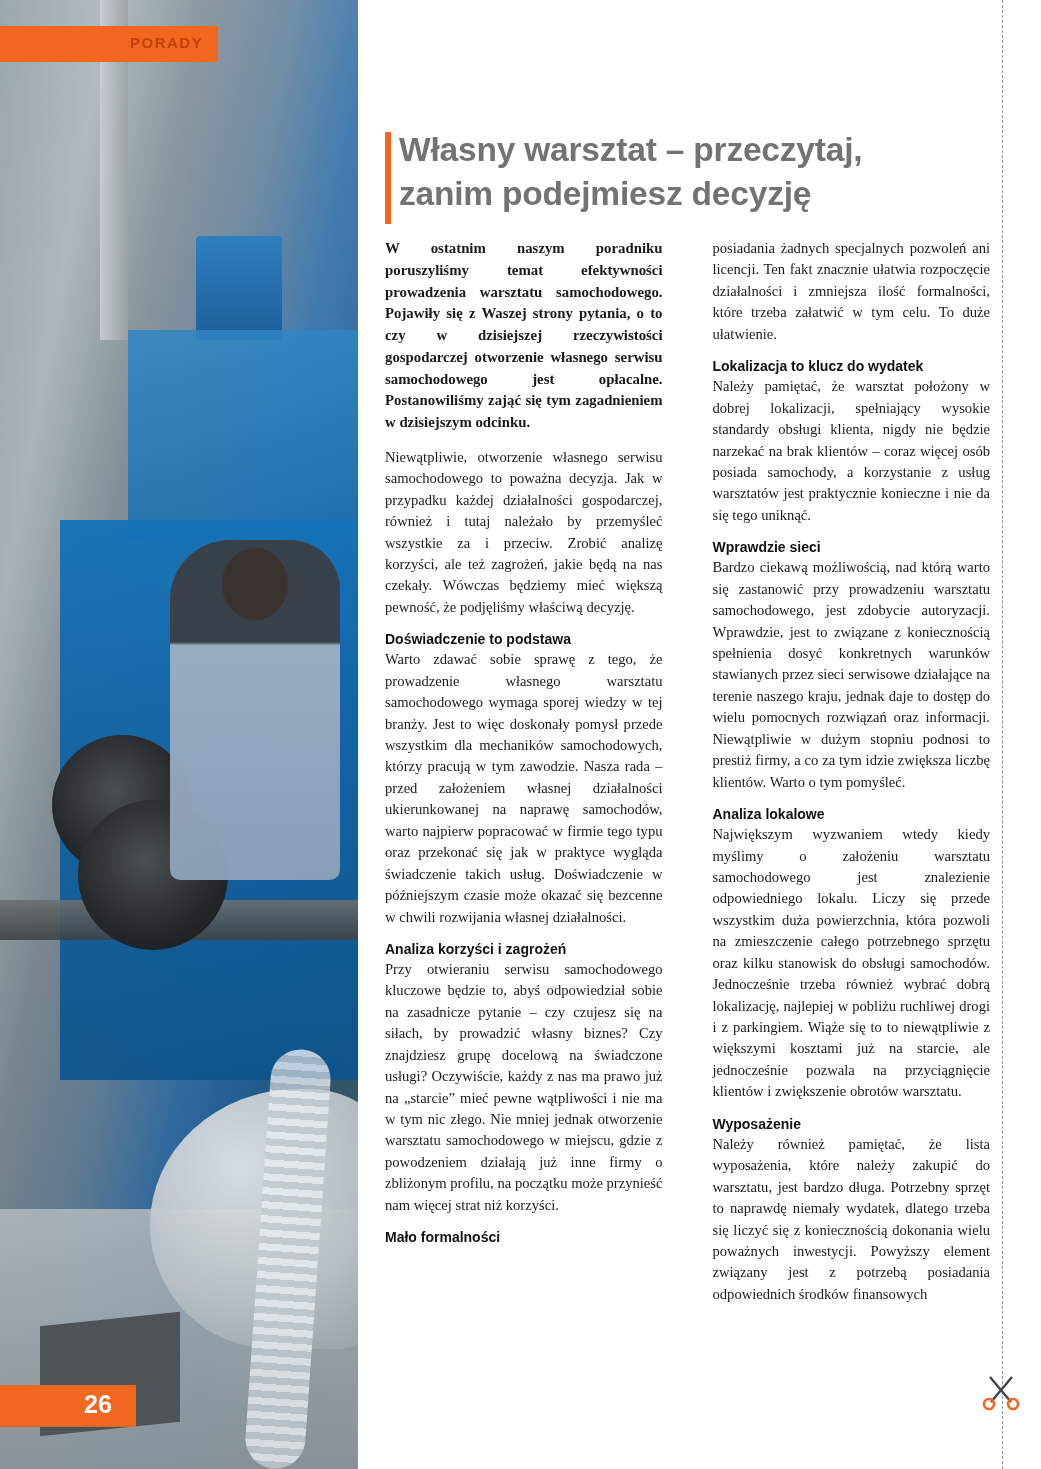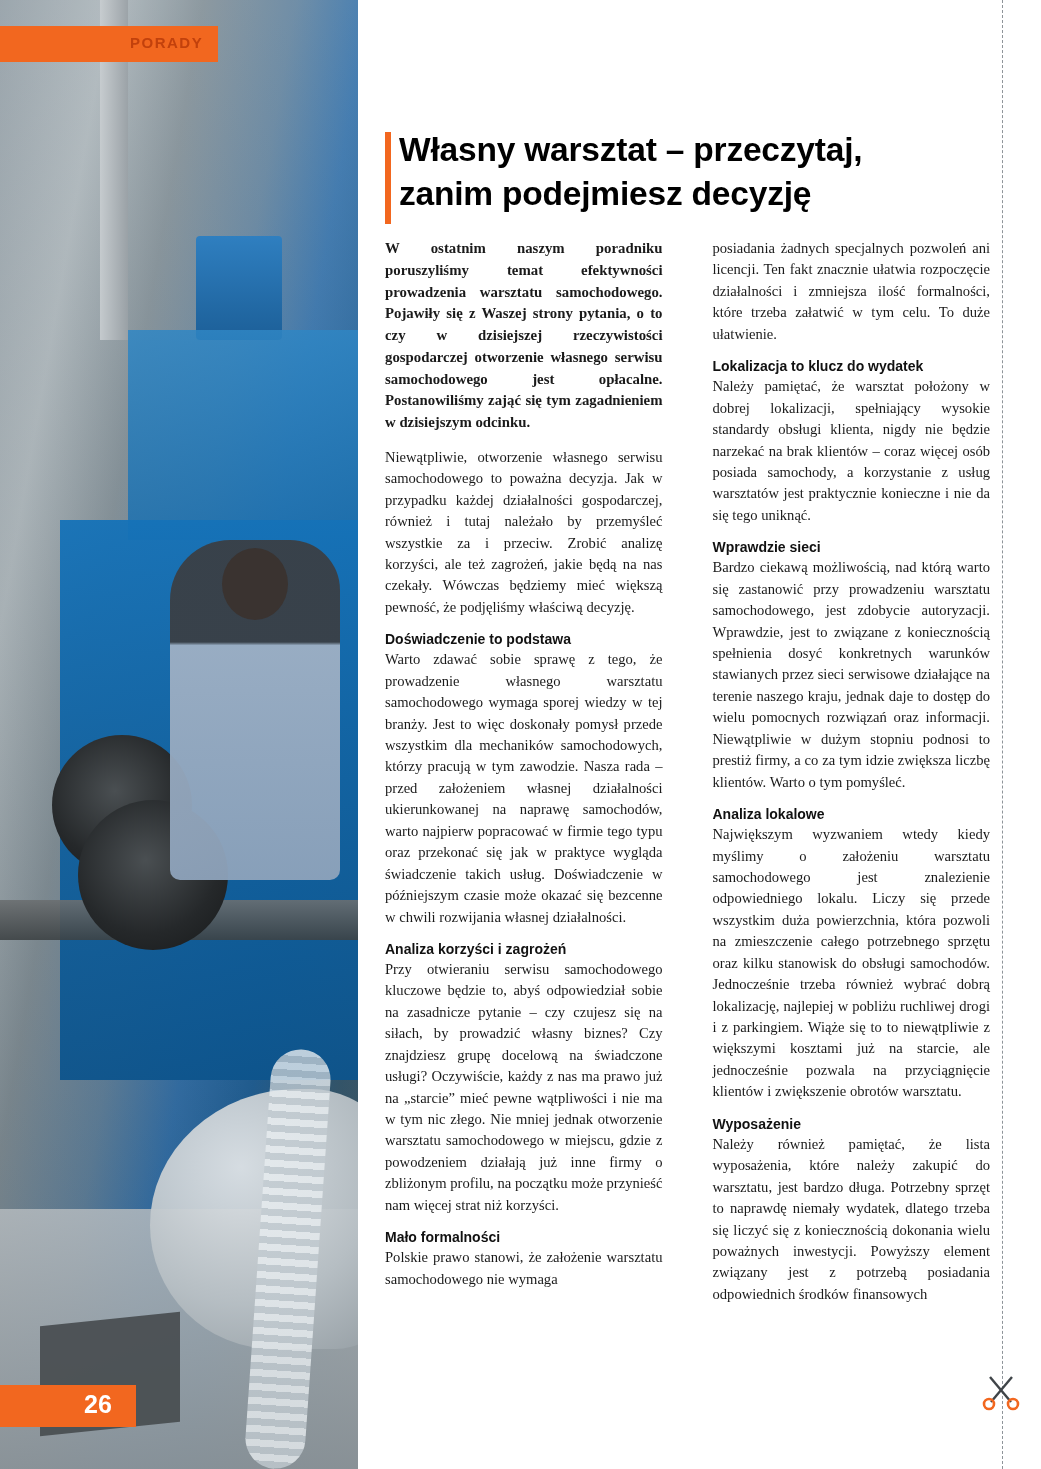--- a/index.html
+++ b/index.html
@@ -194,21 +194,21 @@
     position: absolute;
     left: 385px;
     top: 132px;
     width: 6px;
     height: 92px;
     background: #f2671f;
   }
   .title {
     font-family: "Liberation Sans", sans-serif;
     font-weight: bold;
-    color: #000000;
+    color: #737373;
     font-size: 33.5px;
     line-height: 1.32;
     margin: 0 0 0 14px;
     letter-spacing: -0.2px;
   }
 
   .columns {
     position: absolute;
     left: 385px;
     top: 238px;
@@ -296,21 +296,20 @@
 
 <div class="columns">
   <div class="col">
     <p class="lead">W ostatnim naszym poradniku poruszyliśmy temat efektywności prowadzenia warsztatu samochodowego. Pojawiły się z Waszej strony pytania, o to czy w dzisiejszej rzeczywistości gospodarczej otworzenie własnego serwisu samochodowego jest opłacalne. Postanowiliśmy zająć się tym zagadnieniem w dzisiejszym odcinku.</p>
     <p>Niewątpliwie, otworzenie własnego serwisu samochodowego to poważna decyzja. Jak w przypadku każdej działalności gospodarczej, również i tutaj należało by przemyśleć wszystkie za i przeciw. Zrobić analizę korzyści, ale też zagrożeń, jakie będą na nas czekały. Wówczas będziemy mieć większą pewność, że podjęliśmy właściwą decyzję.</p>
     <h3>Doświadczenie to podstawa</h3>
     <p>Warto zdawać sobie sprawę z tego, że prowadzenie własnego warsztatu samochodowego wymaga sporej wiedzy w tej branży. Jest to więc doskonały pomysł przede wszystkim dla mechaników samochodowych, którzy pracują w tym zawodzie. Nasza rada – przed założeniem własnej działalności ukierunkowanej na naprawę samochodów, warto najpierw popracować w firmie tego typu oraz przekonać się jak w praktyce wygląda świadczenie takich usług. Doświadczenie w późniejszym czasie może okazać się bezcenne w chwili rozwijania własnej działalności.</p>
     <h3>Analiza korzyści i zagrożeń</h3>
     <p>Przy otwieraniu serwisu samochodowego kluczowe będzie to, abyś odpowiedział sobie na zasadnicze pytanie – czy czujesz się na siłach, by prowadzić własny biznes? Czy znajdziesz grupę docelową na świadczone usługi? Oczywiście, każdy z nas ma prawo już na „starcie” mieć pewne wątpliwości i nie ma w tym nic złego. Nie mniej jednak otworzenie warsztatu samochodowego w miejscu, gdzie z powodzeniem działają już inne firmy o zbliżonym profilu, na początku może przynieść nam więcej strat niż korzyści.</p>
     <h3>Mało formalności</h3>
-    <p>Polskie prawo stanowi, że założenie warsztatu samochodowego nie wymaga</p>
   </div>
   <div class="col">
     <p>posiadania żadnych specjalnych pozwoleń ani licencji. Ten fakt znacznie ułatwia rozpoczęcie działalności i zmniejsza ilość formalności, które trzeba załatwić w tym celu. To duże ułatwienie.</p>
     <h3>Lokalizacja to klucz do wydatek</h3>
     <p>Należy pamiętać, że warsztat położony w dobrej lokalizacji, spełniający wysokie standardy obsługi klienta, nigdy nie będzie narzekać na brak klientów – coraz więcej osób posiada samochody, a korzystanie z usług warsztatów jest praktycznie konieczne i nie da się tego uniknąć.</p>
     <h3>Wprawdzie sieci</h3>
     <p>Bardzo ciekawą możliwością, nad którą warto się zastanowić przy prowadzeniu warsztatu samochodowego, jest zdobycie autoryzacji. Wprawdzie, jest to związane z koniecznością spełnienia dosyć konkretnych warunków stawianych przez sieci serwisowe działające na terenie naszego kraju, jednak daje to dostęp do wielu pomocnych rozwiązań oraz informacji. Niewątpliwie w dużym stopniu podnosi to prestiż firmy, a co za tym idzie zwiększa liczbę klientów. Warto o tym pomyśleć.</p>
     <h3>Analiza lokalowe</h3>
     <p>Największym wyzwaniem wtedy kiedy myślimy o założeniu warsztatu samochodowego jest znalezienie odpowiedniego lokalu. Liczy się przede wszystkim duża powierzchnia, która pozwoli na zmieszczenie całego potrzebnego sprzętu oraz kilku stanowisk do obsługi samochodów. Jednocześnie trzeba również wybrać dobrą lokalizację, najlepiej w pobliżu ruchliwej drogi i z parkingiem. Wiąże się to to niewątpliwie z większymi kosztami już na starcie, ale jednocześnie pozwala na przyciągnięcie klientów i zwiększenie obrotów warsztatu.</p>
     <h3>Wyposażenie</h3>

